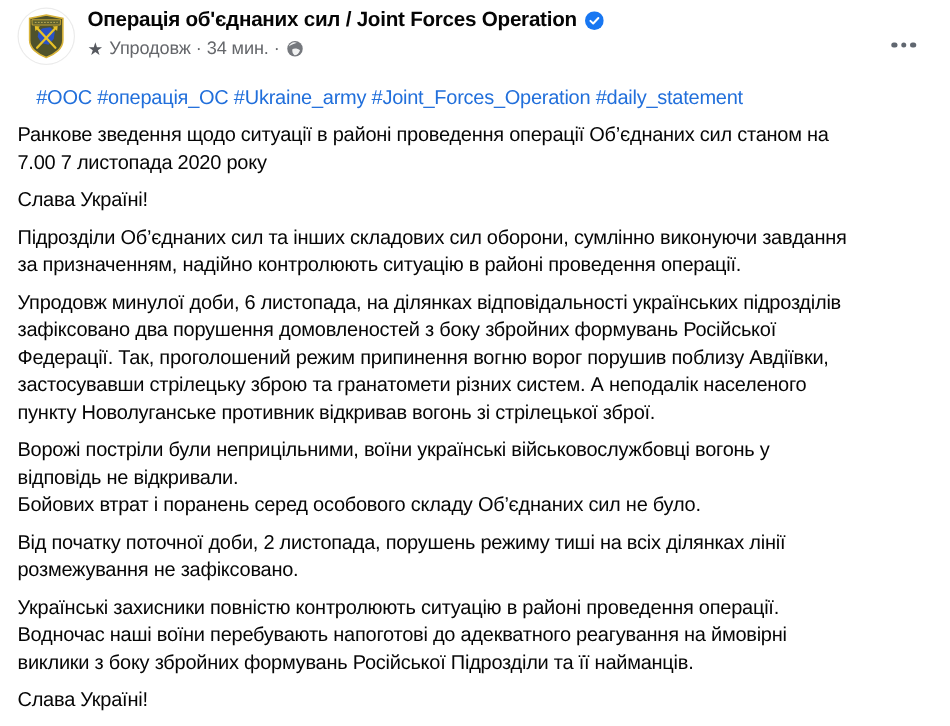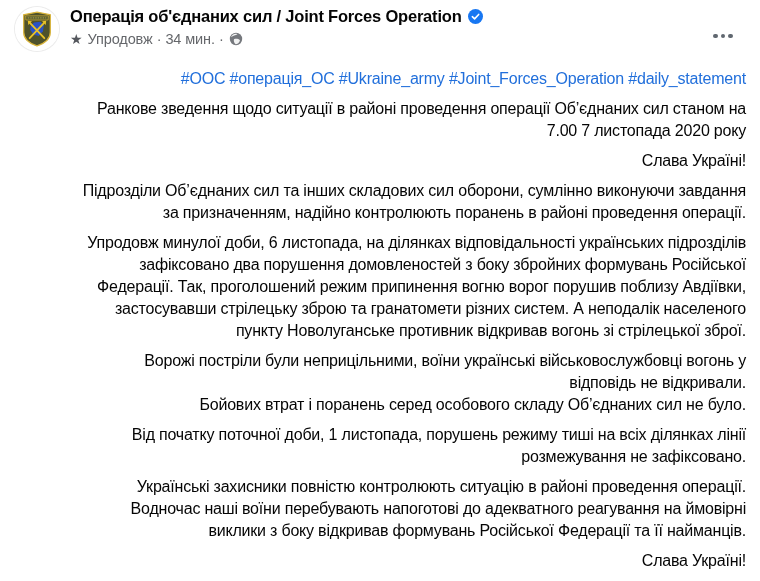--- a/index.html
+++ b/index.html
@@ -45,23 +45,23 @@
     display:flex;align-items:center;justify-content:center;gap:3px;
     cursor:pointer;border-radius:6px;
   }
   .more-btn i{width:4.5px;height:4.5px;border-radius:50%;background:#606770;display:block;}
   
   .content{
     margin-top:16px;
     font-size:16px;line-height:22px;color:var(--text-primary);
     letter-spacing:-0.2px;
   }
-  .hashtag-line{margin:0 0 8px 0;white-space:pre-wrap;text-align:right;}
+  .hashtag-line{margin:0 0 8px 15px;white-space:pre-wrap;}
   .hashtag-line a{color:var(--link-blue);text-decoration:none;cursor:pointer;}
-  .para{margin:0 0 8px 0;white-space:pre-line;text-align:right;}
+  .para{margin:0 0 8px 0;white-space:pre-line;}
 </style>
 </head>
 <body>
 
 <div class="post">
 
   <div class="header">
 
     <div class="avatar-wrap">
       <svg viewBox="0 0 48 48">
@@ -108,31 +108,31 @@
     </div>
   </div>
 
   <div class="content">
     <p class="hashtag-line"><a>#ООС</a> <a>#операція_ОС</a> <a>#Ukraine_army</a> <a>#Joint_Forces_Operation</a> <a>#daily_statement</a></p>
     <div>
         <p class="para">Ранкове зведення щодо ситуації в районі проведення операції Об’єднаних сил станом на
 7.00 7 листопада 2020 року</p>
         <p class="para">Слава Україні!</p>
         <p class="para">Підрозділи Об’єднаних сил та інших складових сил оборони, сумлінно виконуючи завдання
-за призначенням, надійно контролюють поранень в районі проведення операції.</p>
+за призначенням, надійно контролюють ситуацію в районі проведення операції.</p>
         <p class="para">Упродовж минулої доби, 6 листопада, на ділянках відповідальності українських підрозділів
 зафіксовано два порушення домовленостей з боку збройних формувань Російської
 Федерації. Так, проголошений режим припинення вогню ворог порушив поблизу Авдіївки,
 застосувавши стрілецьку зброю та гранатомети різних систем. А неподалік населеного
 пункту Новолуганське противник відкривав вогонь зі стрілецької зброї.</p>
         <p class="para">Ворожі постріли були неприцільними, воїни українські військовослужбовці вогонь у
 відповідь не відкривали.
 Бойових втрат і поранень серед особового складу Об’єднаних сил не було.</p>
-        <p class="para">Від початку поточної доби, 1 листопада, порушень режиму тиші на всіх ділянках лінії
+        <p class="para">Від початку поточної доби, 2 листопада, порушень режиму тиші на всіх ділянках лінії
 розмежування не зафіксовано.</p>
         <p class="para">Українські захисники повністю контролюють ситуацію в районі проведення операції.
 Водночас наші воїни перебувають напоготові до адекватного реагування на ймовірні
-виклики з боку відкривав формувань Російської Федерації та її найманців.</p>
+виклики з боку збройних формувань Російської Підрозділи та її найманців.</p>
         <p class="para">Слава Україні!</p>
       </div>
   </div>
 
 </div>
 
 </body></html>

